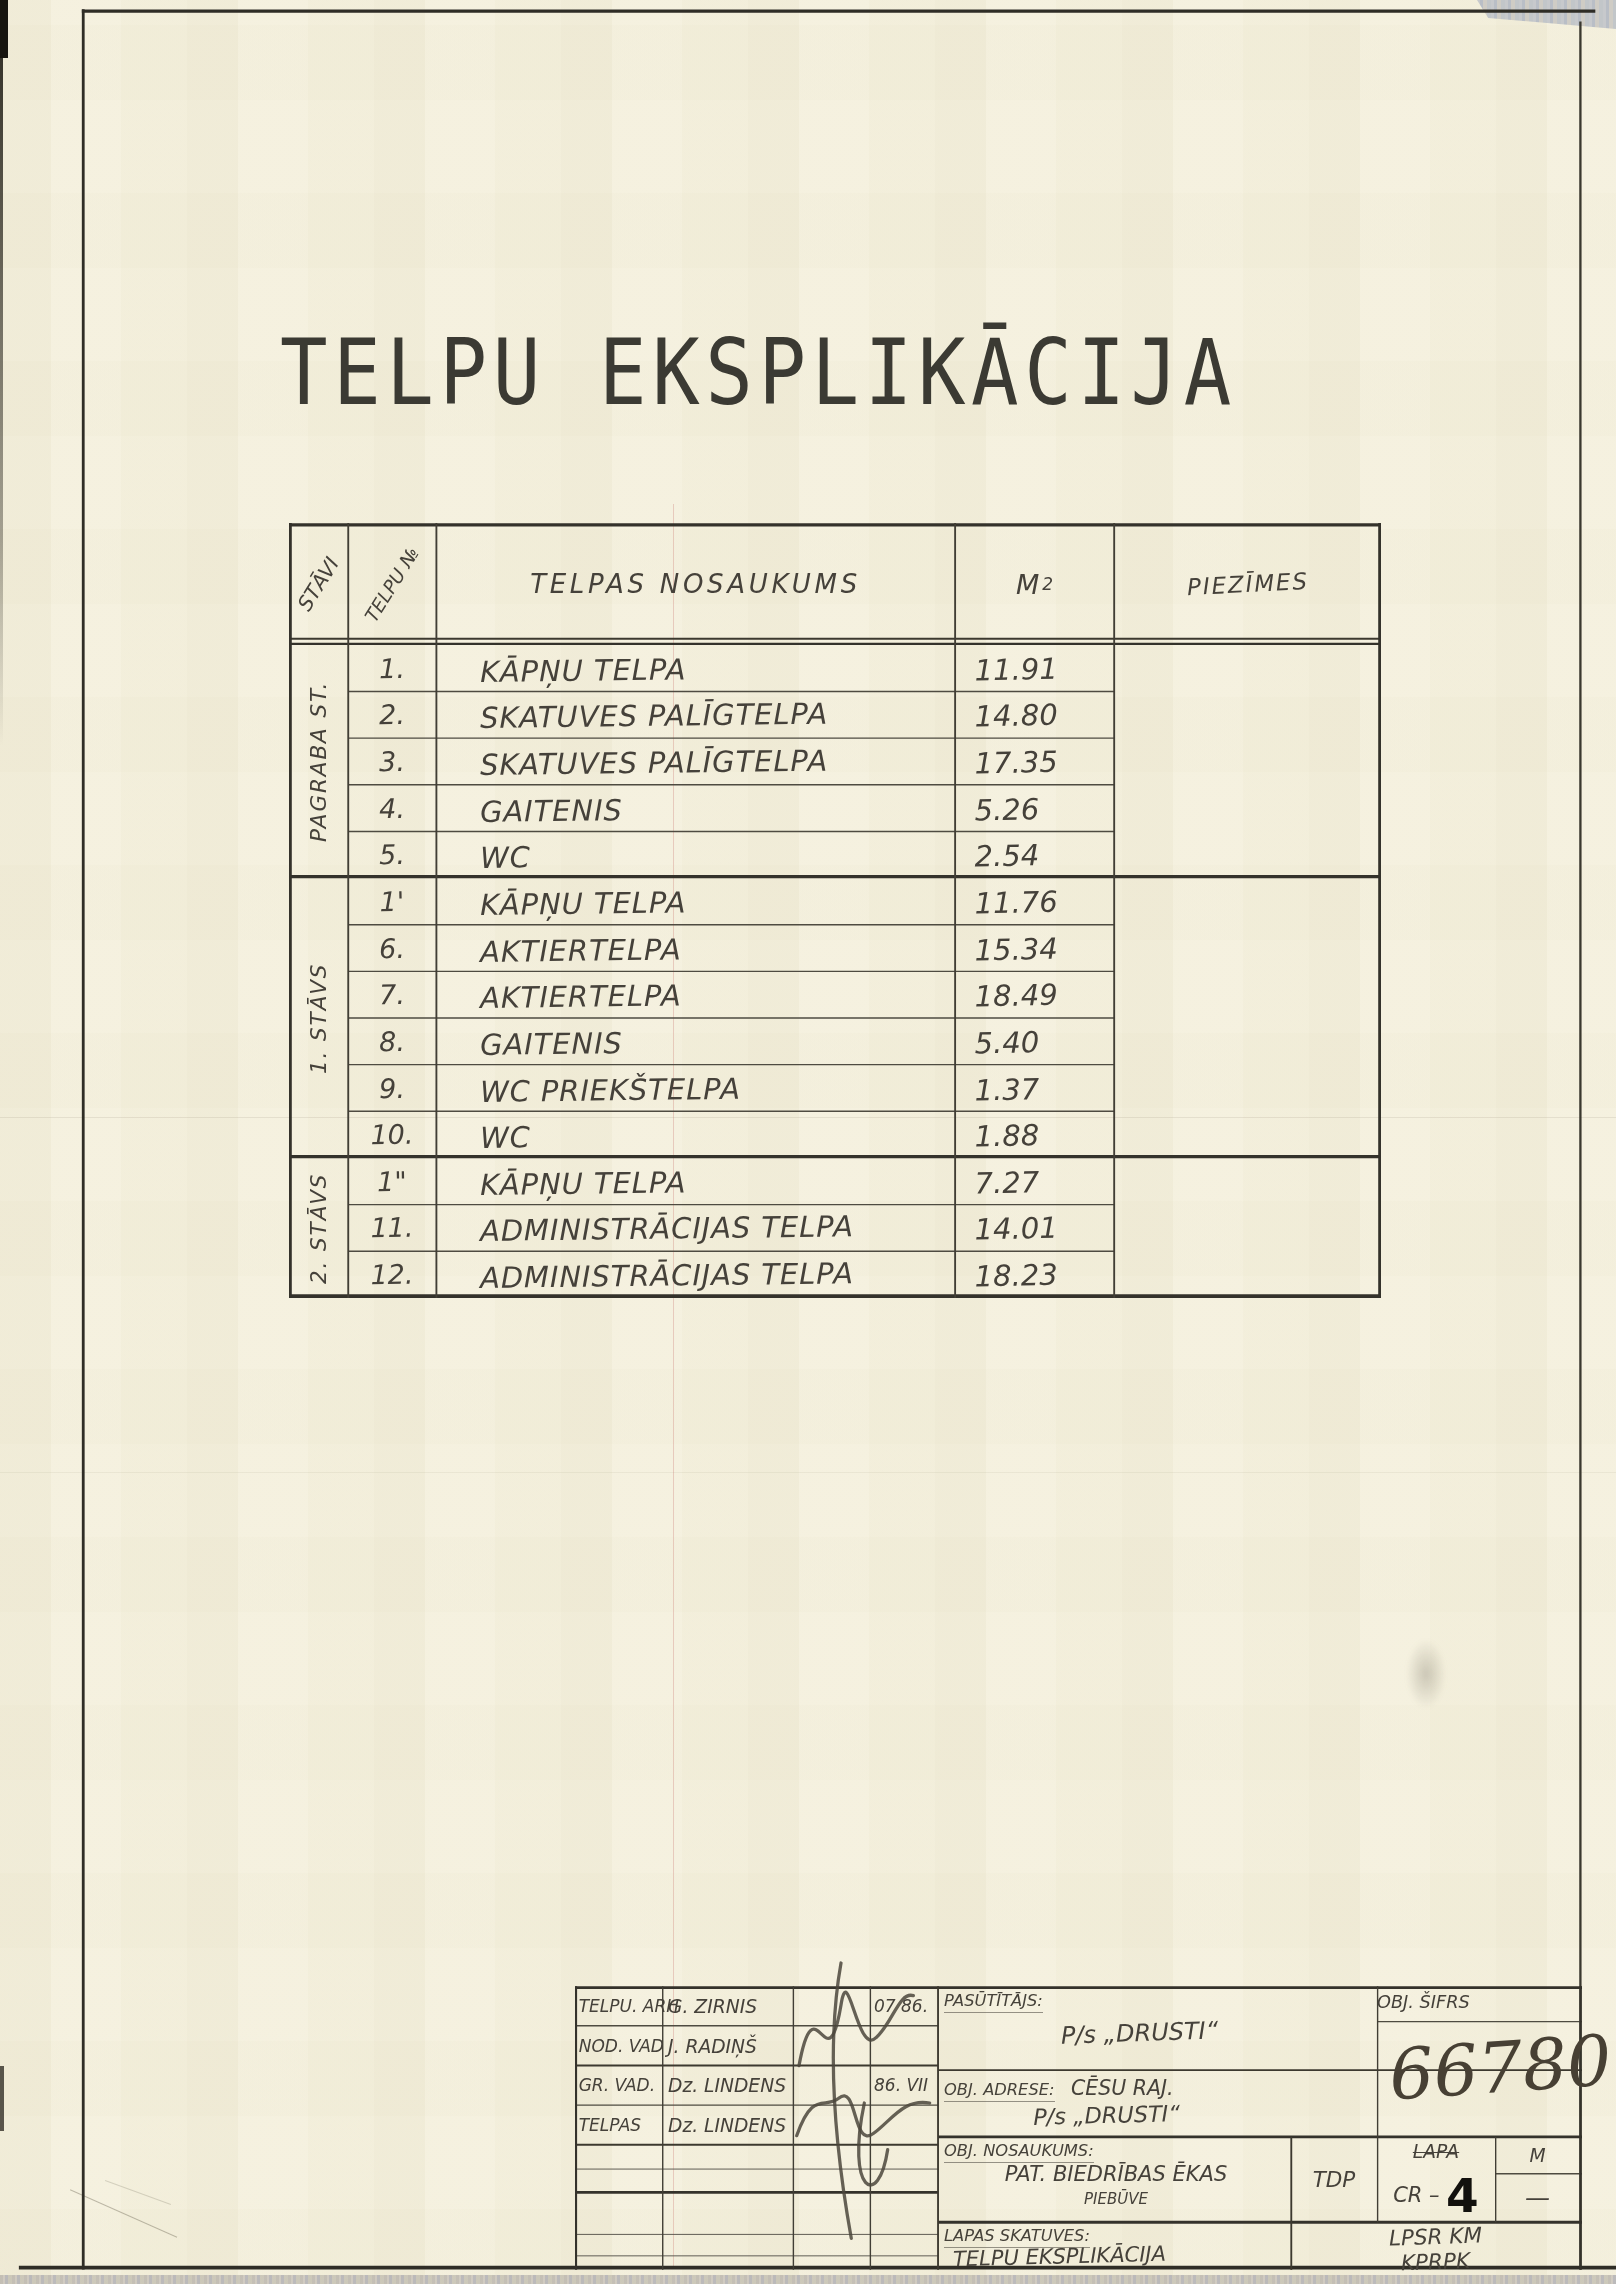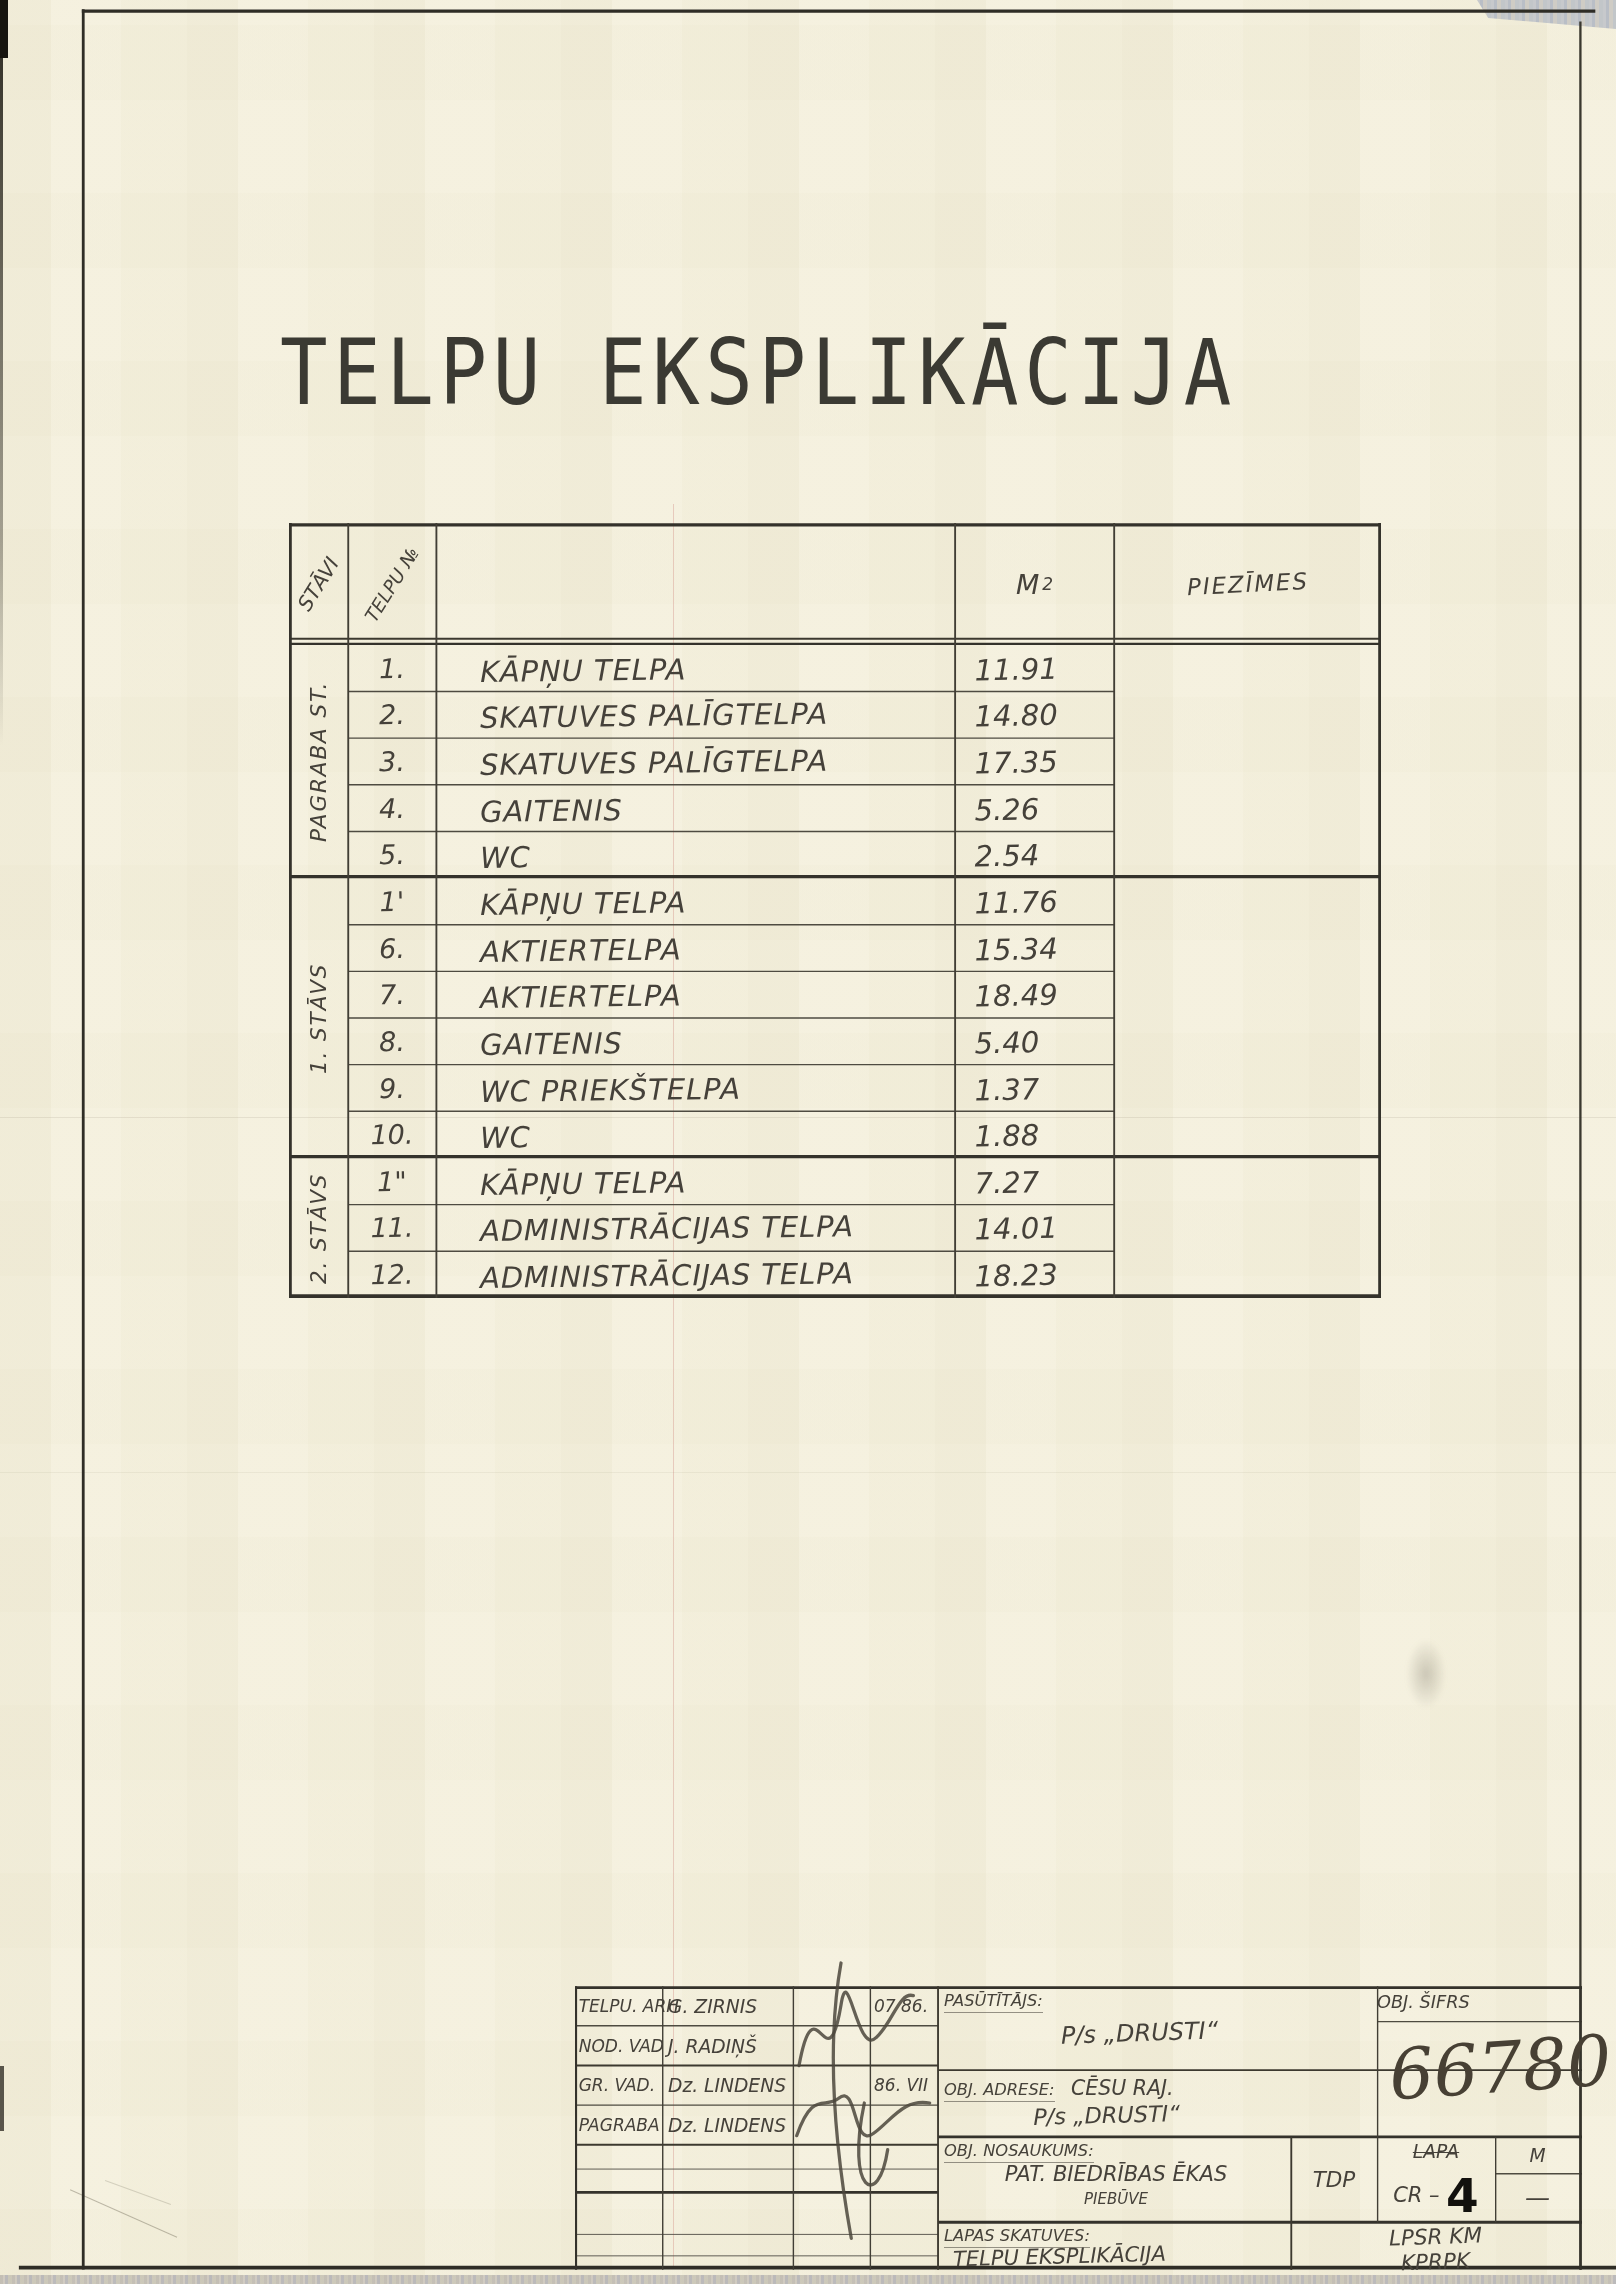--- a/index.html
+++ b/index.html
@@ -99,20 +99,23 @@
       <path d="M1769 0 V1661" stroke="#413e35" stroke-width="4" fill="none"></path>
       <path d="M2338 0 V1661" stroke="#34322b" stroke-width="6" fill="none"></path>
     </svg>
 
     <div class="hdrcell hw" style="left:0;top:0;width:59px;height:122px;font-size:20.5px;">
       <span class="diag">STĀVI</span>
     </div>
     <div class="hdrcell hw" style="left:59px;top:0;width:88px;height:122px;font-size:18.7px;">
       <span class="diag">TELPU №</span>
     </div>
+    <div class="hdrcell hw" style="left:147px;top:0;width:519px;height:122px;font-size:26px;letter-spacing:3.7px;">
+      <span>TELPAS NOSAUKUMS</span>
+    </div>
     <div class="hdrcell hw" style="left:666px;top:0;width:159px;height:122px;font-size:27px;">
       <span>M</span>
         <sup class="m2">2</sup>
     </div>
     <div class="hdrcell hw" style="left:825px;top:0;width:267px;height:122px;font-size:23px;letter-spacing:1.9px;">
       <span style="transform:rotate(-3deg)">PIEZĪMES</span>
     </div>
 
     <div class="grp hw" style="top:122px;height:233px;">PAGRABA ST.</div>
     <div class="grp hw" style="top:355px;height:280px;">1. STĀVS</div>
@@ -197,21 +200,21 @@
 
     <div class="tb-row hw tb-small" style="left:3.7px;top:0;width:82px;">TELPU. ARH</div>
     <div class="tb-row hw" style="left:93px;top:0;width:123px;font-size:18.7px;">G. ZIRNIS</div>
     <div class="tb-row hw tb-small" style="left:299px;top:0;width:63px;">07 86.</div>
     <div class="tb-row hw tb-small" style="left:3.7px;top:40px;width:82px;">NOD. VAD</div>
     <div class="tb-row hw" style="left:93px;top:40px;width:123px;font-size:18.7px;">J. RADIŅŠ</div>
     <div class="tb-row hw tb-small" style="left:299px;top:40px;width:63px;"></div>
     <div class="tb-row hw tb-small" style="left:3.7px;top:79px;width:82px;">GR. VAD.</div>
     <div class="tb-row hw" style="left:93px;top:79px;width:123px;font-size:18.7px;">Dz. LINDENS</div>
     <div class="tb-row hw tb-small" style="left:299px;top:79px;width:63px;">86. VII</div>
-    <div class="tb-row hw tb-small" style="left:3.7px;top:119px;width:82px;">PAGRABA</div>
+    <div class="tb-row hw tb-small" style="left:3.7px;top:119px;width:82px;">TELPAS</div>
     <div class="tb-row hw" style="left:93px;top:119px;width:123px;font-size:18.7px;">Dz. LINDENS</div>
     <div class="tb-row hw tb-small" style="left:299px;top:119px;width:63px;"></div>
 
     <svg class="abs sig-svg" style="left:196px;top:-37px;" width="224" height="336" viewBox="0 0 480 720">
       <path d="M150 30 C118 210 138 430 172 620"></path>
       <path d="M60 250 C95 60 120 300 150 120 C165 20 185 230 225 190 C260 160 275 90 305 100"></path>
       <path d="M55 400 C90 300 115 345 145 320 C185 285 175 430 220 395 C260 365 285 320 340 330"></path>
       <path d="M200 330 C160 520 230 560 250 430"></path>
     </svg>
 

